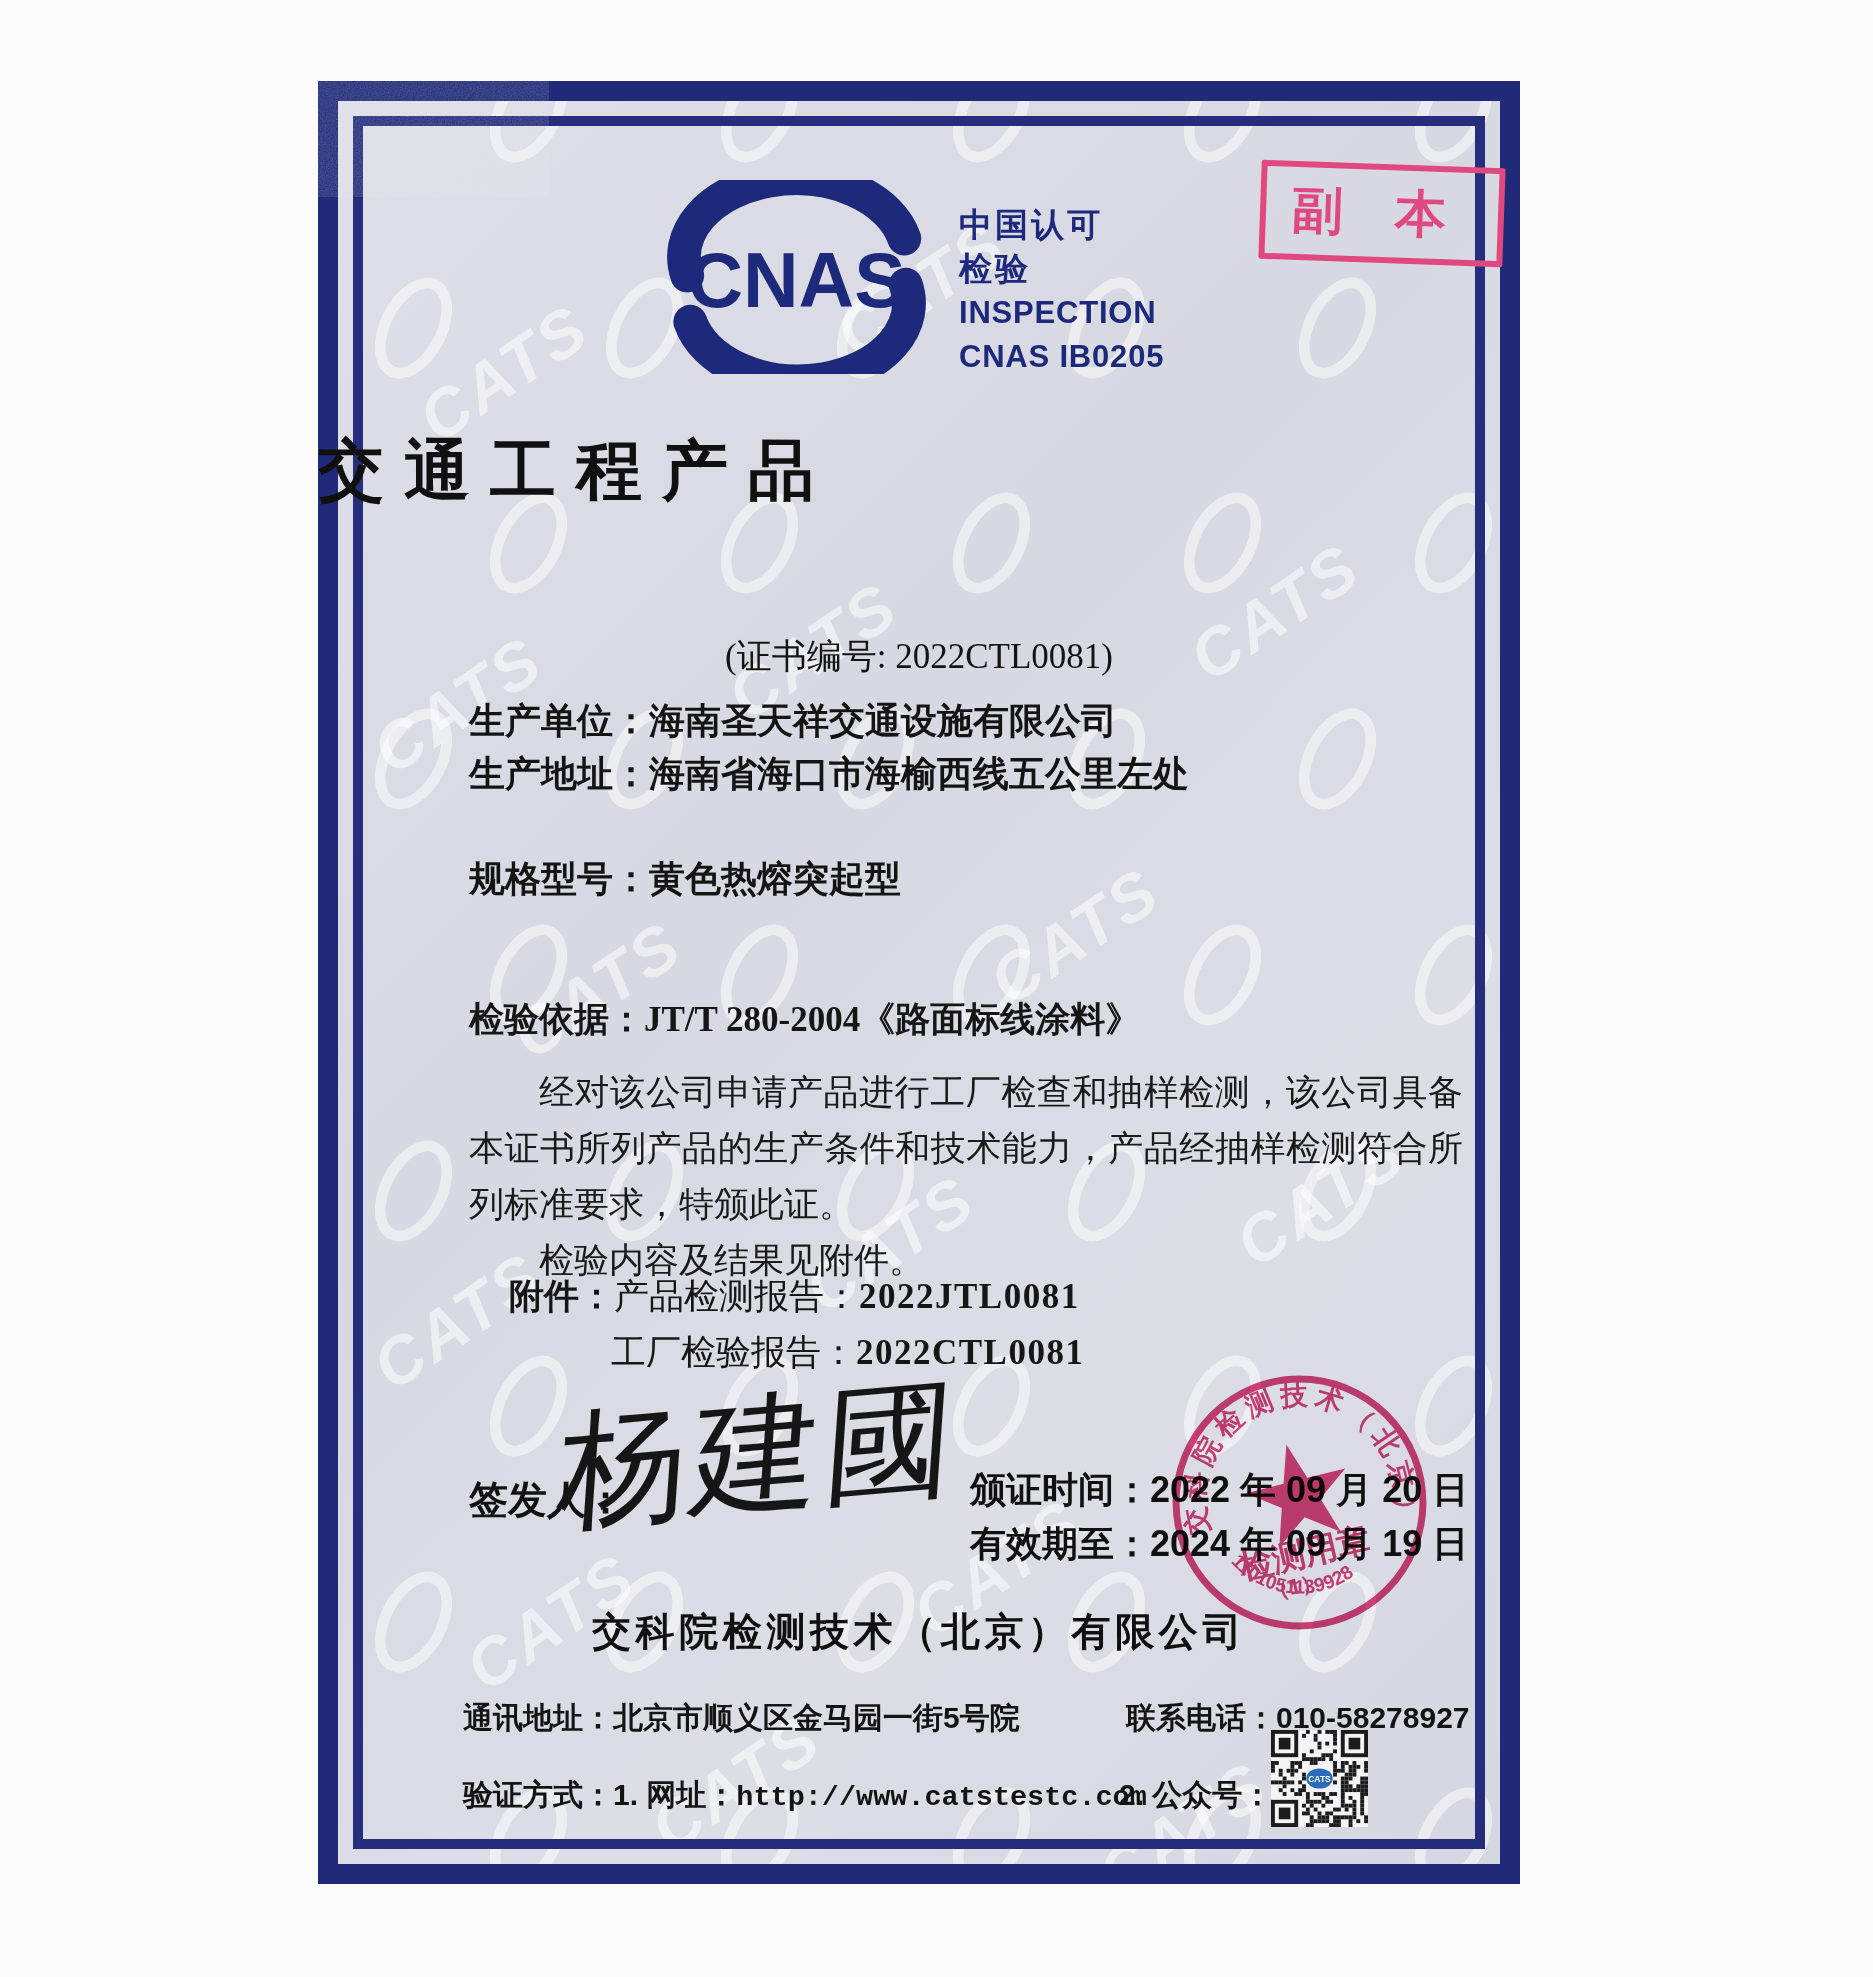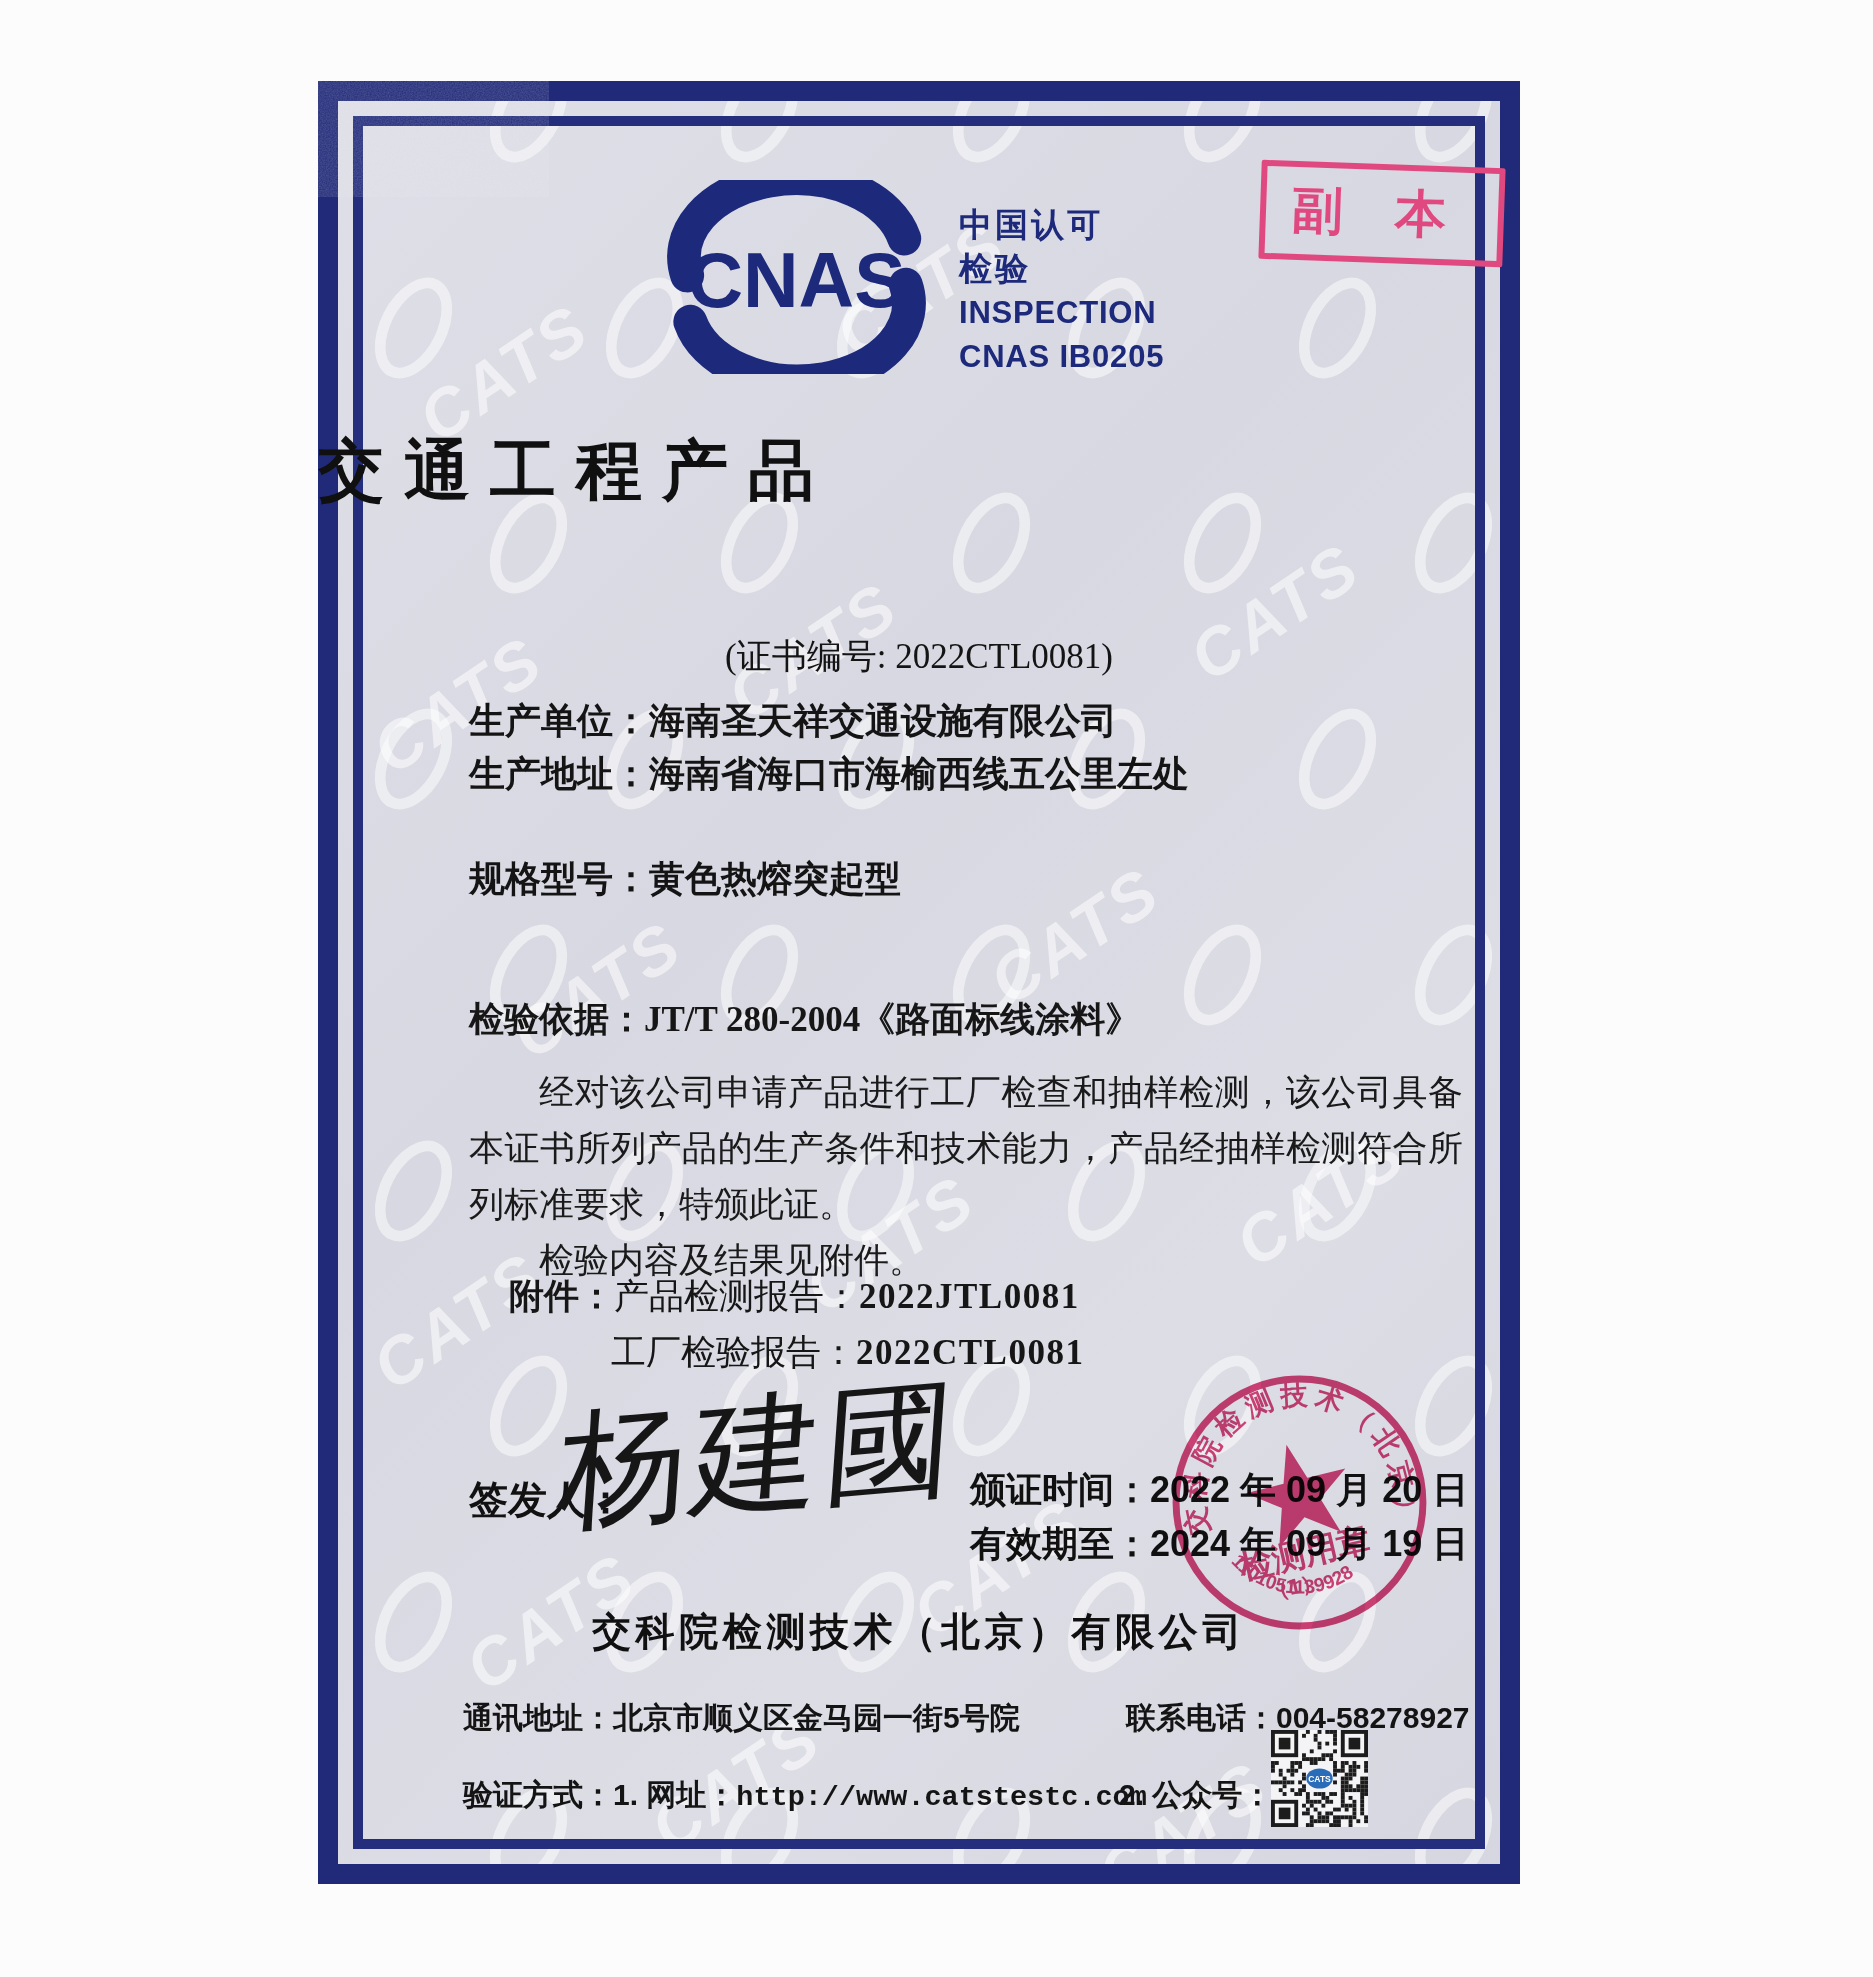--- a/index.html
+++ b/index.html
@@ -210,21 +210,21 @@
     <text x="196" y="266" font-size="43" font-weight="700" fill="#d6346e" text-anchor="middle" transform="rotate(-13 196 266)" font-family="Liberation Sans, sans-serif">检测用章</text>
     <text x="182" y="304" font-size="28" font-weight="700" fill="#d6346e" text-anchor="middle" transform="rotate(-13 182 304)" font-family="Liberation Sans, sans-serif">（1）</text>
   </svg>
 
   <div class="company layer">交科院检测技术（北京）有限公司</div>
 
   <div class="foot layer" style="left:145px;top:1617px">
     <span>通讯地址：</span><span>北京市顺义区金马园一街5号院</span>
   </div>
   <div class="foot layer" style="left:808px;top:1617px">
-    <span>联系电话：</span><span>004-58278927</span>
+    <span>联系电话：</span><span>010-58278927</span>
   </div>
   <div class="foot layer" style="left:145px;top:1694px">
     <span>验证方式：</span><span>1. 网址：</span><span class="mono">http://www.catstestc.com</span>
   </div>
   <div class="foot layer" style="left:801px;top:1694px">2. 公众号：</div>
 
   <div class="qr">
     <svg id="qr-svg" viewBox="0 0 125 125" width="97" height="97">
         <rect x="0" y="0" width="125" height="125" fill="#f4f4f6"></rect>
         <rect x="45" y="0" width="5" height="5" fill="#1c1c1c"></rect>

